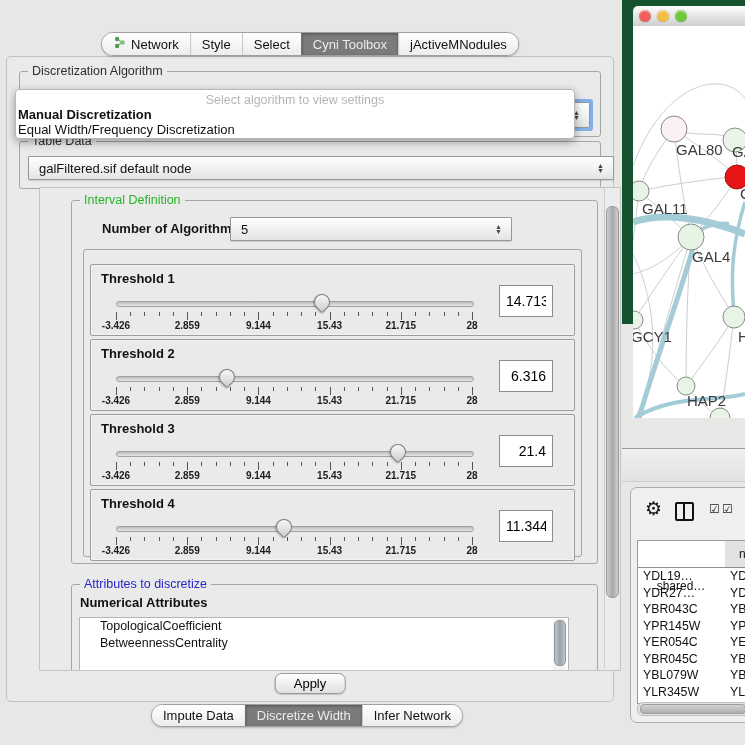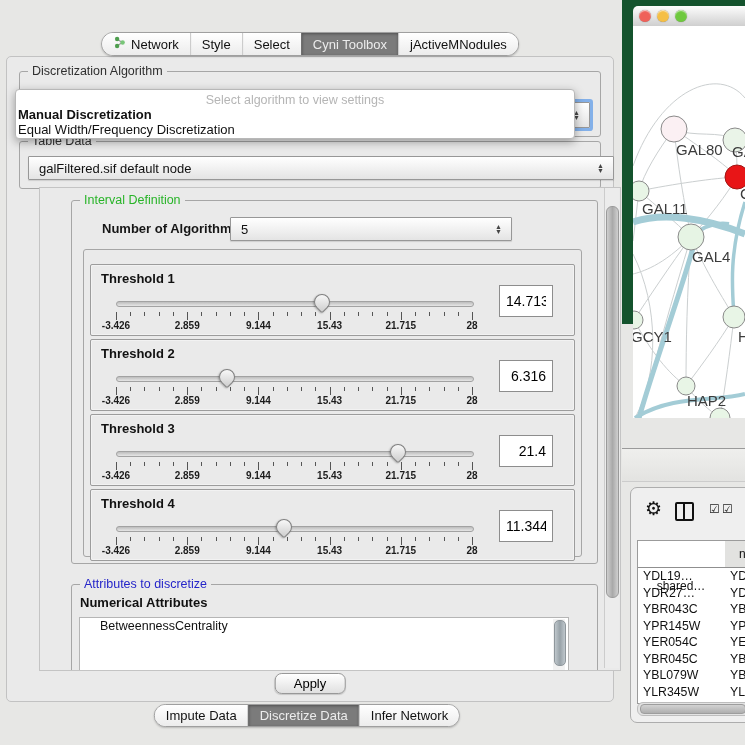--- a/index.html
+++ b/index.html
@@ -315,20 +315,21 @@
               </div>
             </div>
         </div>
       </div>
 
       <div class="group" style="left:31px;top:396px;width:525px;height:150px;">
         <span class="group-label blue">Attributes to discretize</span>
         <span class="attr-title">Numerical Attributes</span>
         <div class="attr-list">
           <div id="attr-items">
+              <div class="attr-item">TopologicalCoefficient</div>
               <div class="attr-item">BetweennessCentrality</div>
             </div>
           <div class="attr-scroll">
               <div class="vthumb2"></div>
             </div>
         </div>
       </div>
 
       <div class="vscroll">
         <div class="vthumb"></div>
@@ -336,21 +337,21 @@
     </div>
 
     <button class="apply-btn">Apply</button>
   </div>
 
   <div id="bottom-tabs" class="tabstrip">
       <div class="tab">
         <span>Impute Data</span>
       </div>
       <div class="tab selected">
-        <span>Discretize Data</span>
+        <span>Discretize Width</span>
       </div>
       <div class="tab">
         <span>Infer Network</span>
       </div>
     </div>
 </div>
 
 <div class="network-window">
   <div class="nw-titlebar">
     <span class="light" id="light-close" style="left: 6px; background: rgb(239, 97, 90);"></span>

